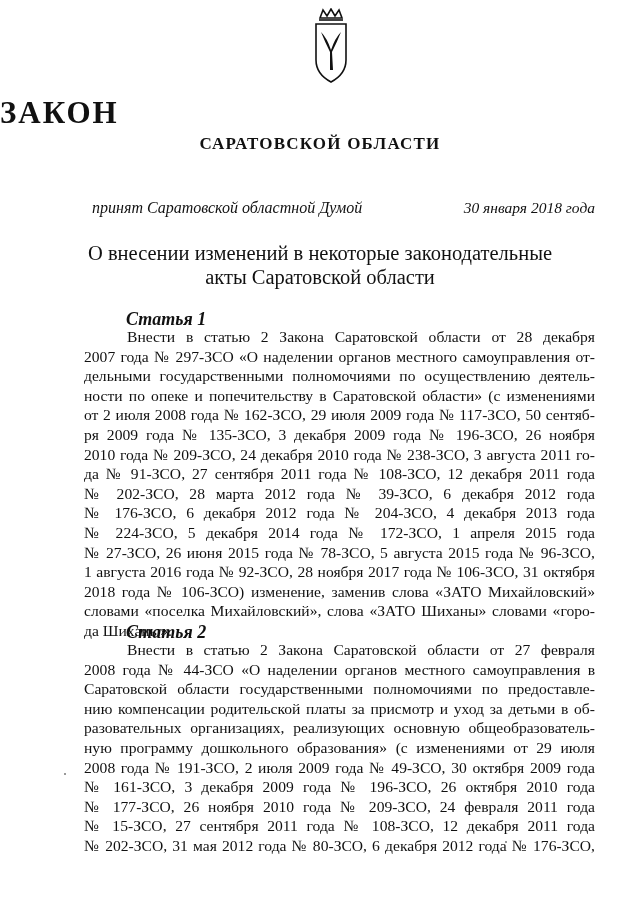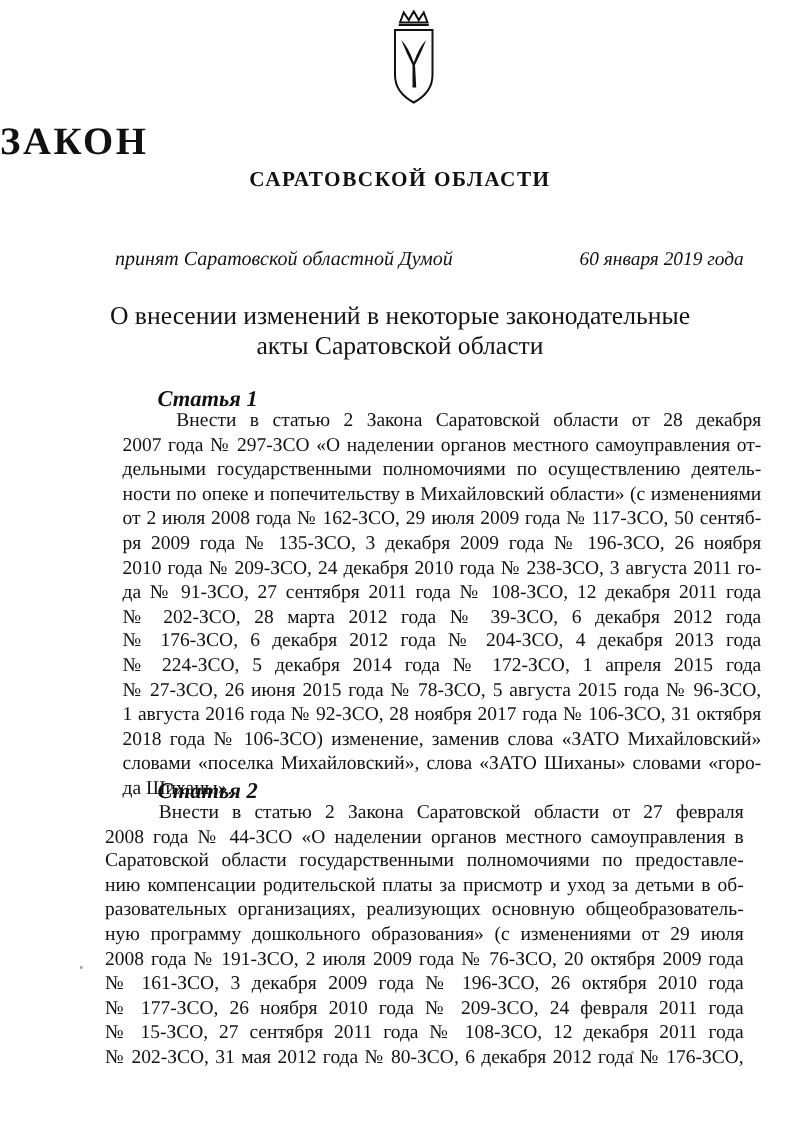--- a/index.html
+++ b/index.html
@@ -25,33 +25,33 @@
     <path d="M10 10 L13 2 L17 8 L21 1 L25 8 L29 2 L32 10 Z"></path>
     <path d="M9 12 H33"></path>
     <path d="M6 16 H36 V52 Q36 66 21 74 Q6 66 6 52 Z"></path>
   </g>
   <path d="M11 24 Q17 30 21 42 Q25 30 31 24 Q27 34 22 44 L23 62 L20 62 L20 44 Q15 34 11 24 Z" fill="#111"></path>
 </svg>
 
 <div class="title">ЗАКОН</div>
 <div class="subtitle">САРАТОВСКОЙ ОБЛАСТИ</div>
 <div class="adopted">принят Саратовской областной Думой</div>
-<div class="date">60 января 2019 года</div>
+<div class="date">30 января 2018 года</div>
 
 <div class="heading">
   <div>О внесении изменений в некоторые законодательные</div>
   <div>акты Саратовской области</div>
 </div>
 
 <div class="art-title" style="top:309px;">Статья 1</div>
-<div class="body" style="top:327px;margin-left:14px;">
+<div class="body" style="top:327px;">
   <span class="line first">Внести в статью 2 Закона Саратовской области от 28 декабря</span>
   <span class="line">2007 года № 297-ЗСО «О наделении органов местного самоуправления от-</span>
   <span class="line">дельными государственными полномочиями по осуществлению деятель-</span>
-  <span class="line">ности по опеке и попечительству в Михайловский области» (с изменениями</span>
+  <span class="line">ности по опеке и попечительству в Саратовской области» (с изменениями</span>
   <span class="line">от 2 июля 2008 года № 162-ЗСО, 29 июля 2009 года № 117-ЗСО, 50 сентяб-</span>
   <span class="line">ря 2009 года № 135-ЗСО, 3 декабря 2009 года № 196-ЗСО, 26 ноября</span>
   <span class="line">2010 года № 209-ЗСО, 24 декабря 2010 года № 238-ЗСО, 3 августа 2011 го-</span>
   <span class="line">да № 91-ЗСО, 27 сентября 2011 года № 108-ЗСО, 12 декабря 2011 года</span>
   <span class="line">№ 202-ЗСО, 28 марта 2012 года № 39-ЗСО, 6 декабря 2012 года</span>
   <span class="line">№ 176-ЗСО, 6 декабря 2012 года № 204-ЗСО, 4 декабря 2013 года</span>
   <span class="line">№ 224-ЗСО, 5 декабря 2014 года № 172-ЗСО, 1 апреля 2015 года</span>
   <span class="line">№ 27-ЗСО, 26 июня 2015 года № 78-ЗСО, 5 августа 2015 года № 96-ЗСО,</span>
   <span class="line">1 августа 2016 года № 92-ЗСО, 28 ноября 2017 года № 106-ЗСО, 31 октября</span>
   <span class="line">2018 года № 106-ЗСО) изменение, заменив слова «ЗАТО Михайловский»</span>
@@ -60,21 +60,21 @@
 </div>
 
 <div class="art-title" style="top:622px;">Статья 2</div>
 <div class="body" style="top:640px;">
   <span class="line first">Внести в статью 2 Закона Саратовской области от 27 февраля</span>
   <span class="line">2008 года № 44-ЗСО «О наделении органов местного самоуправления в</span>
   <span class="line">Саратовской области государственными полномочиями по предоставле-</span>
   <span class="line">нию компенсации родительской платы за присмотр и уход за детьми в об-</span>
   <span class="line">разовательных организациях, реализующих основную общеобразователь-</span>
   <span class="line">ную программу дошкольного образования» (с изменениями от 29 июля</span>
-  <span class="line">2008 года № 191-ЗСО, 2 июля 2009 года № 76-ЗСО, 20 октября 2009 года</span>
+  <span class="line">2008 года № 191-ЗСО, 2 июля 2009 года № 49-ЗСО, 30 октября 2009 года</span>
   <span class="line">№ 161-ЗСО, 3 декабря 2009 года № 196-ЗСО, 26 октября 2010 года</span>
   <span class="line">№ 177-ЗСО, 26 ноября 2010 года № 209-ЗСО, 24 февраля 2011 года</span>
   <span class="line">№ 15-ЗСО, 27 сентября 2011 года № 108-ЗСО, 12 декабря 2011 года</span>
   <span class="line">№ 202-ЗСО, 31 мая 2012 года № 80-ЗСО, 6 декабря 2012 года № 176-ЗСО,</span>
 </div>
 
 <div class="speck" style="left:64px; top:773px;"></div>
 <div class="speck" style="left:505px; top:841px;"></div>
 
 </body></html>

